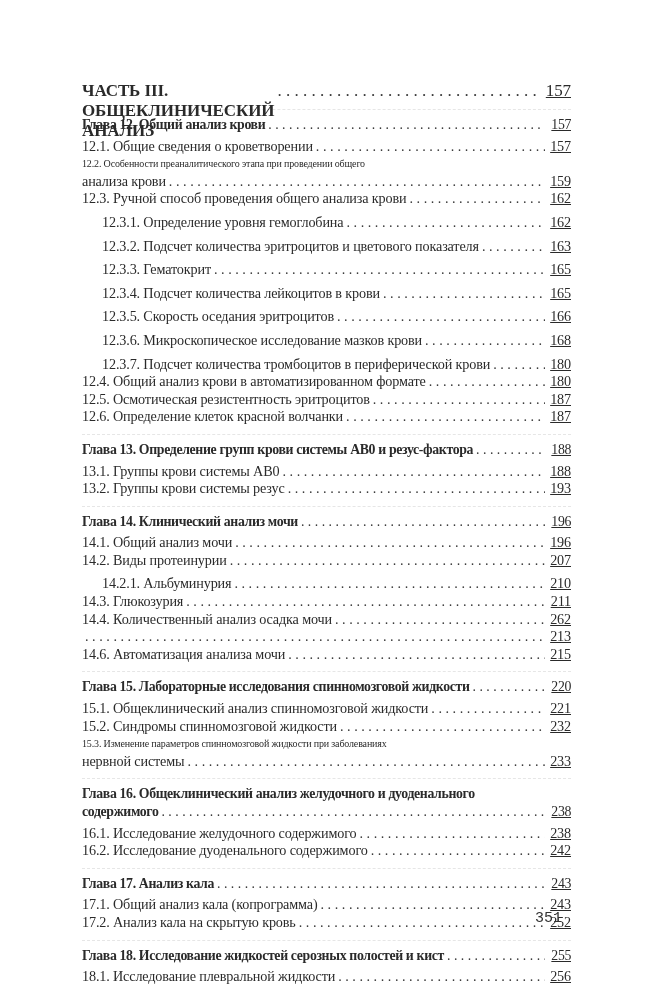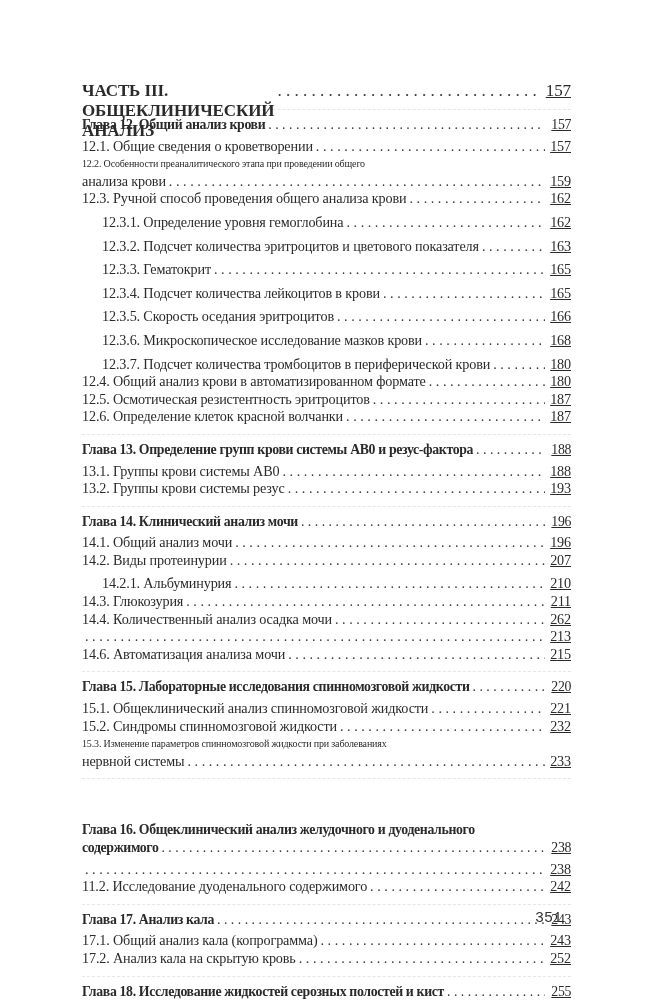--- a/index.html
+++ b/index.html
@@ -77,21 +77,20 @@
     .wrap-line {
       font-size: 10px;
       line-height: 17.6px;
       white-space: nowrap;
       letter-spacing: -0.15px;
     }
     .wrap-line.bold {
       font-weight: bold;
       font-size: 13.8px;
       letter-spacing: -0.35px;
-      margin-top: 36px;
     }
     .folio {
       position: absolute;
       left: 535px;
       top: 910px;
       font-family: Liberation Mono, monospace;
       font-size: 15px;
       color: #333333;
     }
   </style>
@@ -271,25 +270,26 @@
   <div class="section">
     <div style="margin-bottom:4px;">
       <div class="wrap-line bold">Глава 16. Общеклинический анализ желудочного и дуоденального</div>
       <div class="row chapter" style="margin-bottom:0;justify-content:center;">
         <span class="title">содержимого</span>
         <span class="dots"></span>
         <span class="page-num">238</span>
       </div>
     </div>
     <div class="row">
+      <span class="title">16.1. Исследование желудочного содержимого</span>
       <span class="dots"></span>
       <span class="page-num">238</span>
     </div>
     <div class="row">
-      <span class="title">11.2. Исследование дуоденального содержимого</span>
+      <span class="title">16.2. Исследование дуоденального содержимого</span>
       <span class="dots"></span>
       <span class="page-num">242</span>
     </div>
   </div>
 
   <div class="section">
     <div class="row chapter">
       <span class="title">Глава 17. Анализ кала</span>
       <span class="dots"></span>
       <span class="page-num">243</span>

